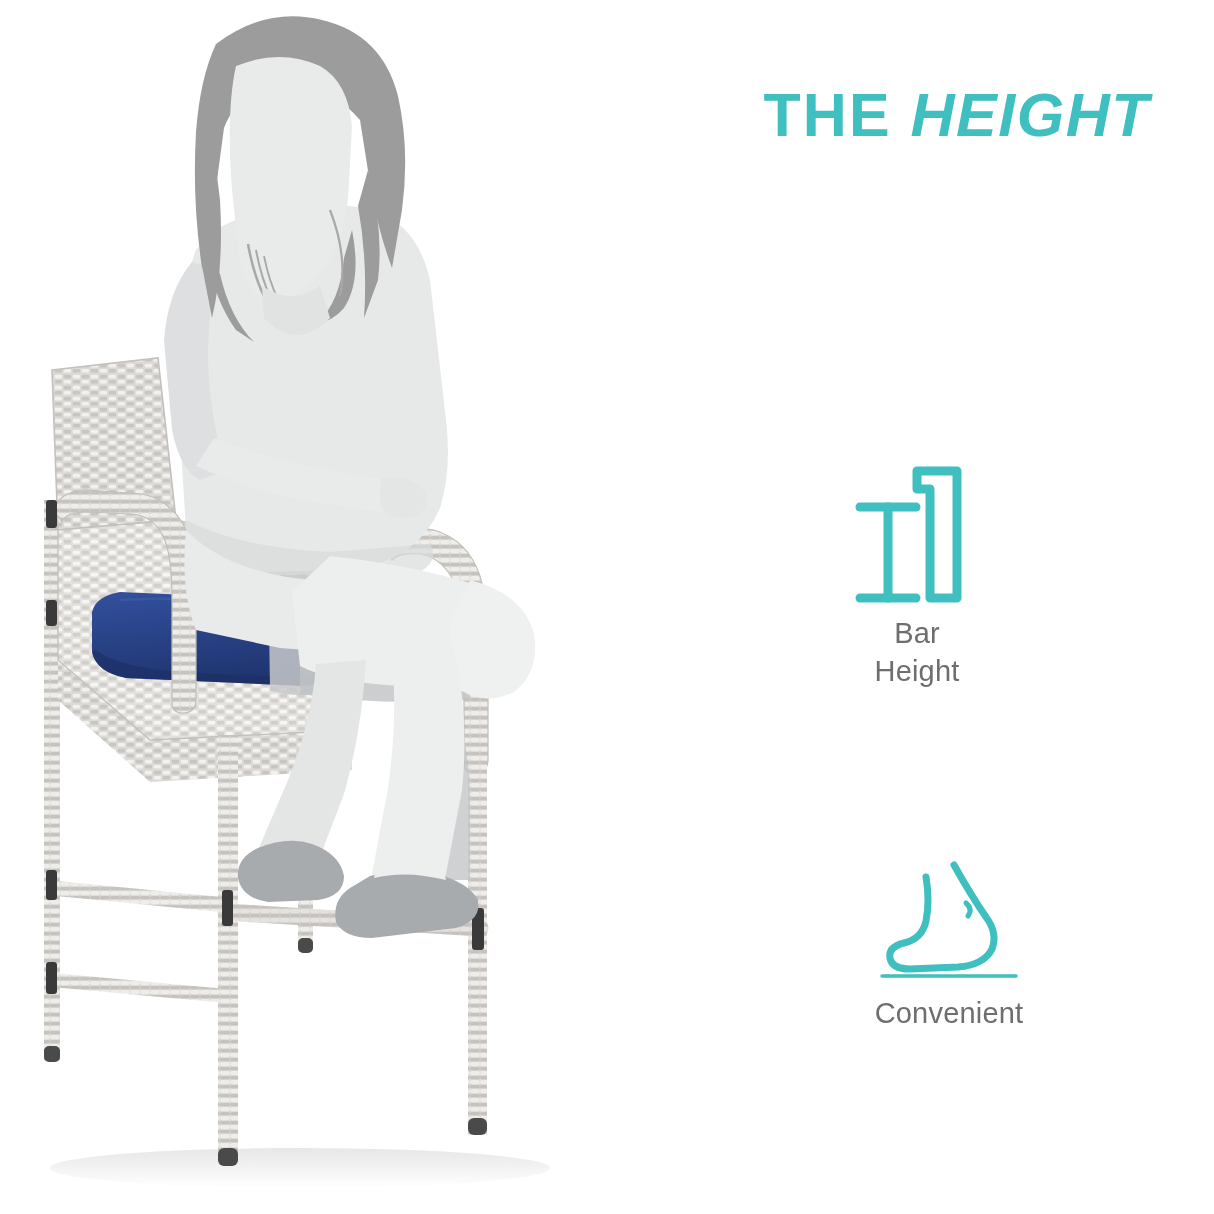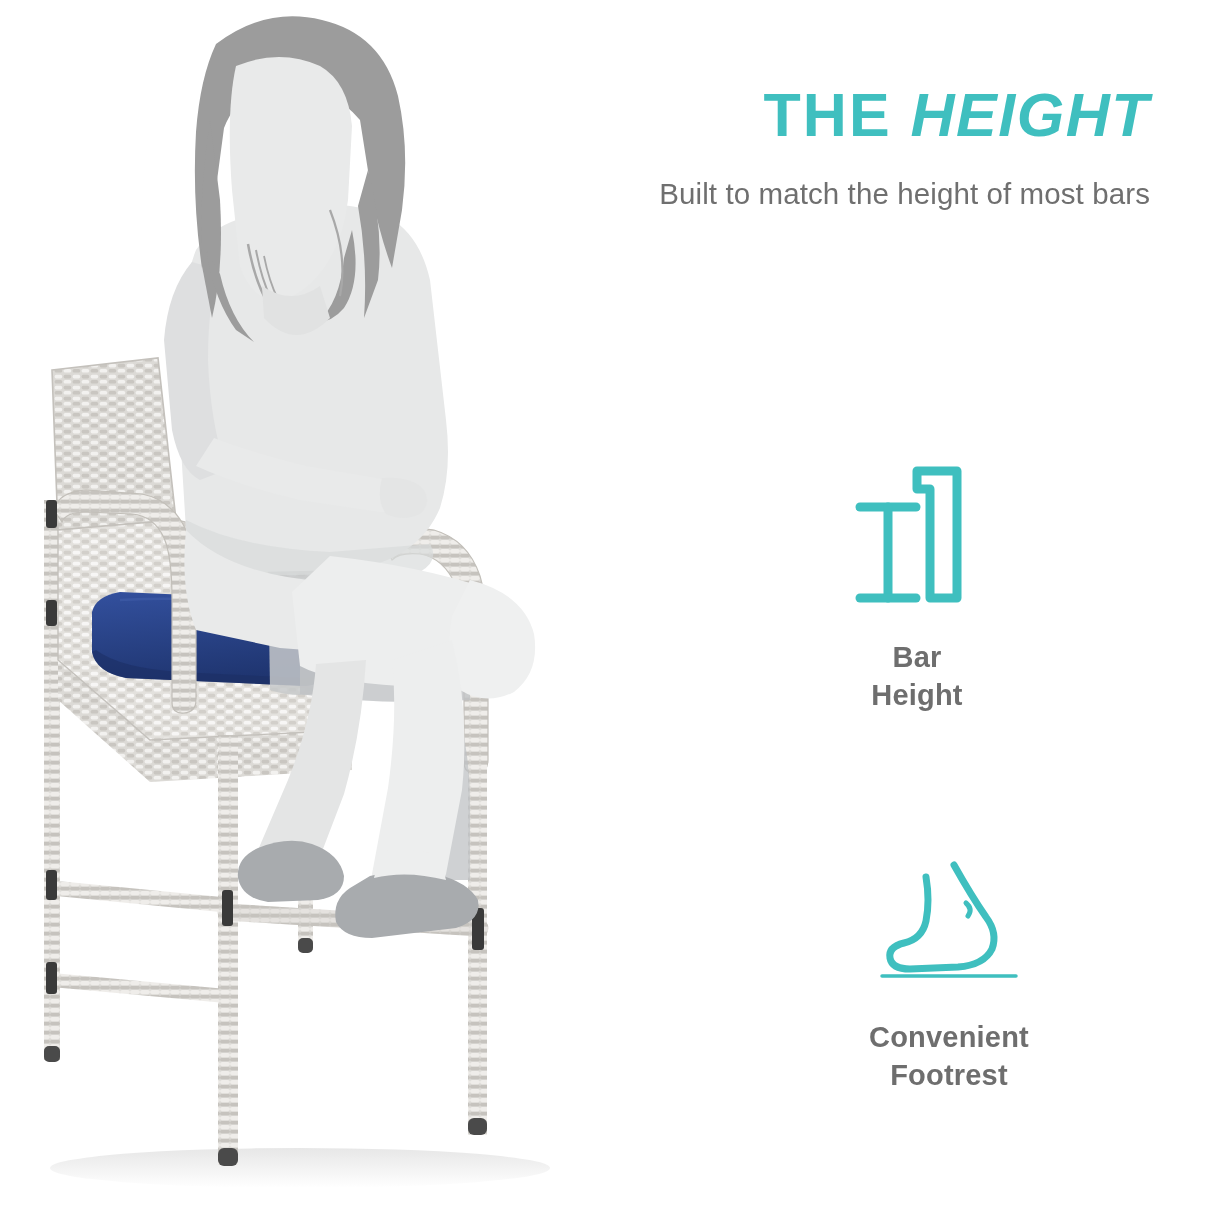--- a/index.html
+++ b/index.html
@@ -68,24 +68,24 @@
   .feature-bar-height { left: 752px; top: 455px; }
   .feature-footrest   { left: 784px; top: 835px; }
 
   .feature-icon {
     display: flex;
     align-items: flex-end;
     justify-content: center;
     height: 150px;
   }
   .feature-label {
-    margin-top: 33px;
+    margin-top: 9px;
     color: #6E6E6E;
     font-size: 29px;
-    font-weight: 700;
+    font-weight: 400;
     line-height: 1.32;
     letter-spacing: 0.2px;
   }
   .feature-label .ln { display: block; }
 
   
   .photo {
     position: absolute;
     left: 0;
     top: 0;
@@ -275,21 +275,20 @@
         <path d="M262 286 Q292 306 320 286 L330 318 Q296 352 264 318 Z" fill="#E1E2E2"></path>
       </g>
     </svg>
   </div>
 
   <div class="accent-bar"></div>
 
   <div class="headline-block">
     <h1 class="headline"><span>THE </span><span class="em">HEIGHT</span></h1>
     <p class="subtitle">
-      <span class="ln">Built to match the height of most bars</span>
     </p>
   </div>
 
   <div class="feature feature-bar-height">
     <div class="feature-icon">
       <svg width="128" height="146" viewBox="0 0 128 146" xmlns="http://www.w3.org/2000/svg">
         <g fill="none" stroke="#3FBFBF" stroke-width="9" stroke-linecap="round" stroke-linejoin="round">
 
           <line x1="7" y1="48" x2="63" y2="48"></line>
           <line x1="35" y1="48" x2="35" y2="139"></line>
@@ -315,17 +314,16 @@
                    Q48 80 52 62 Q56 42 52 18" stroke-width="7"></path>
 
           <path d="M92 44 Q99 50 94 57" stroke-width="5"></path>
 
           <line x1="8" y1="117" x2="142" y2="117" stroke-width="3.5"></line>
         </g>
       </svg>
     </div>
     <div class="feature-label">
       <span class="ln">Convenient</span>
-      <span class="ln">Footrest</span>
     </div>
   </div>
 
 </div>
 
 </body></html>

